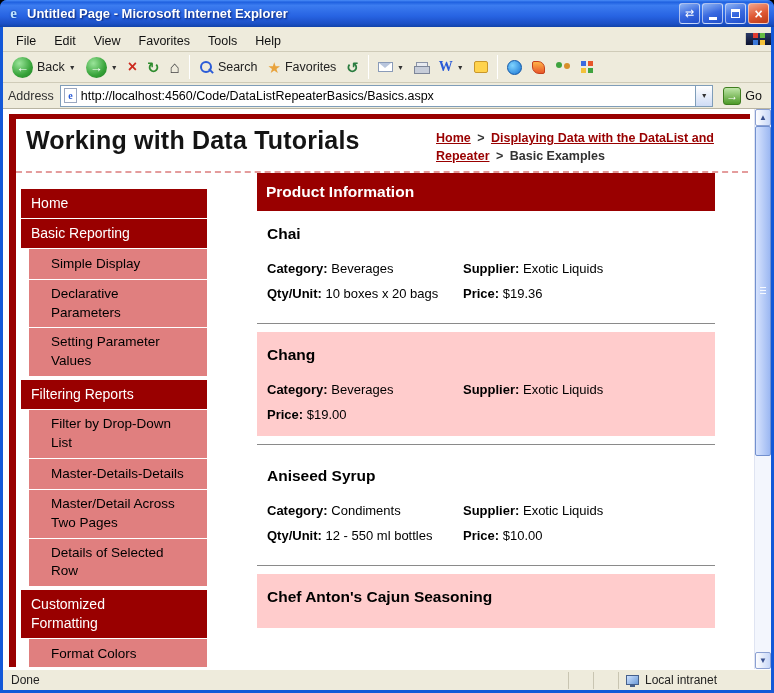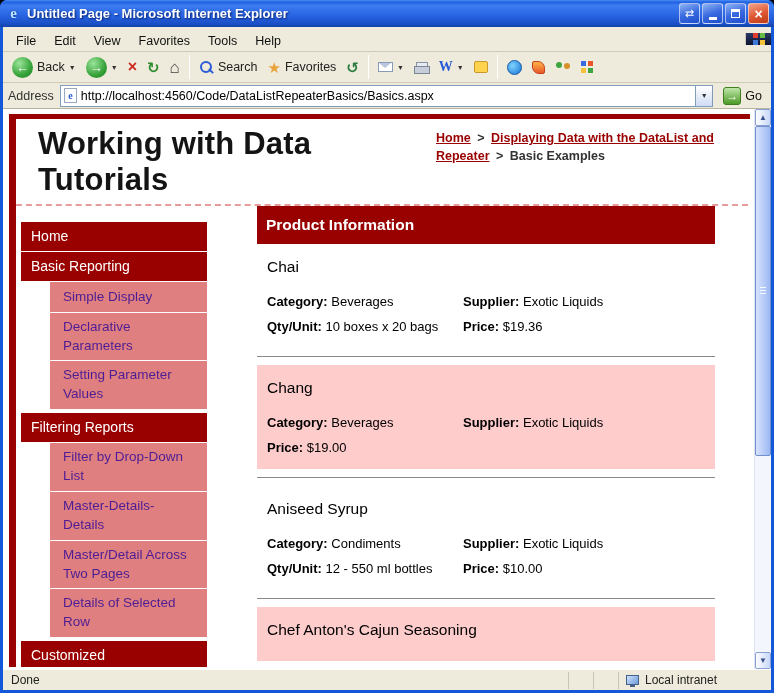--- a/index.html
+++ b/index.html
@@ -91,42 +91,42 @@
   .addr-dd{ width:17px; height:20px; background:linear-gradient(180deg,#fff,#cfdcf5); border-left:1px solid #7f9db9;
     display:flex; align-items:center; justify-content:center; font-size:7px; color:#333; flex:none;}
   .go-btn{ display:flex; align-items:center; gap:4px; font-size:12.5px; color:#111; padding:0 4px; flex:none;}
   .go-ico{ width:18px; height:18px; border-radius:3px; background:linear-gradient(180deg,#bfe6a8,#4e9a28);
     border:1px solid #3f7d1f; color:#fff; display:flex; align-items:center; justify-content:center; font-weight:bold; font-size:12px;}
   
   .viewport{ flex:1; min-height:0; display:flex; background:#fff; }
   .page{ flex:1; overflow:hidden; padding:5px 4px 0 6px; background:#fff;}
   .site{ height:553px; overflow:hidden; border-top:5px solid #990000; border-left:7px solid #990000;}
   .site-header{ display:flex; justify-content:space-between; align-items:flex-start; padding:7px 6px 6px 10px;}
-  .site-title{ font-size:31px; font-weight:bold; color:#141414; letter-spacing:.2px;margin-left:12px;}
+  .site-title{ font-size:25px; font-weight:bold; color:#141414; letter-spacing:.2px;}
   .breadcrumb{ width:308px; flex:none; font-size:12.5px; font-weight:bold; line-height:1.4; color:#333; padding-top:4px;}
   .crumb{ color:#990000; text-decoration:underline; cursor:pointer;}
   .crumb.plain{ color:#333; text-decoration:none; cursor:default;}
   .crumb-sep{ color:#333; margin:0 3px;}
   .dashed{ border-bottom:2px dashed #e49c9c; margin-right:2px;}
   .content{ display:flex; }
   
   .sidebar{ width:186px; flex:none; margin:16px 0 0 5px;}
   .nav-item{ display:block; text-decoration:none; cursor:pointer;}
   .nav-header{ background:#990000; color:#fff; padding:5px 10px; margin-bottom:1px;}
   .nav-header .nav-label{ display:inline-block; max-width:140px; font-size:14px; line-height:1.35;}
-  .nav-sub{ background:#e07f7f; color:#4c1d95; padding:5px 13px; margin:0 0 1px 29px;}
+  .nav-sub{ background:#e07f7f; color:#000000; padding:5px 22px; margin:0 0 1px 8px;}
   .nav-sub .nav-label{ display:inline-block; max-width:135px; font-size:13.5px; line-height:1.4;}
   .gap-top{ margin-top:4px; }
   
   .main{ margin-left:50px; width:458px; flex:none;}
   .main-title{ font-size:21px; font-weight:bold; color:#000; margin:14px 0 16px;}
   .panel-header{ background:#990000; color:#fff; font-weight:bold; font-size:15.5px; padding:10px 9px;}
   .product{ padding:6px 10px 4px;}
   .product.alt{ background:#ffcccc;}
-  .product-name{ font-size:15.5px; font-weight:normal; color:#000; margin:8px 0 18px;}
+  .product-name{ font-size:15.5px; font-weight:bold; color:#000; margin:8px 0 18px;}
   .detail-row{ display:flex; margin-bottom:10px; font-size:13px; color:#000;}
   .cell{ white-space:nowrap;}
   .cell.c1{ width:196px; flex:none;}
   .lbl{ font-weight:bold;}
   hr.product-sep{ border:none; border-top:1px solid #8a8a8a; margin:8px 0;}
   
   .scrollbar{ width:17px; flex:none; position:relative; background:#f3f6fd; border-left:1px solid #dfe4f2;}
   .sb-btn{ position:absolute; left:0; right:0; height:17px; display:flex; align-items:center; justify-content:center;
     font-size:8px; color:#39518f; background:linear-gradient(90deg,#fdfdfe,#c8d8f8); border:1px solid #8ba0d2; border-radius:2px;}
   .sb-btn.up{ top:0; } .sb-btn.down{ bottom:0; }

